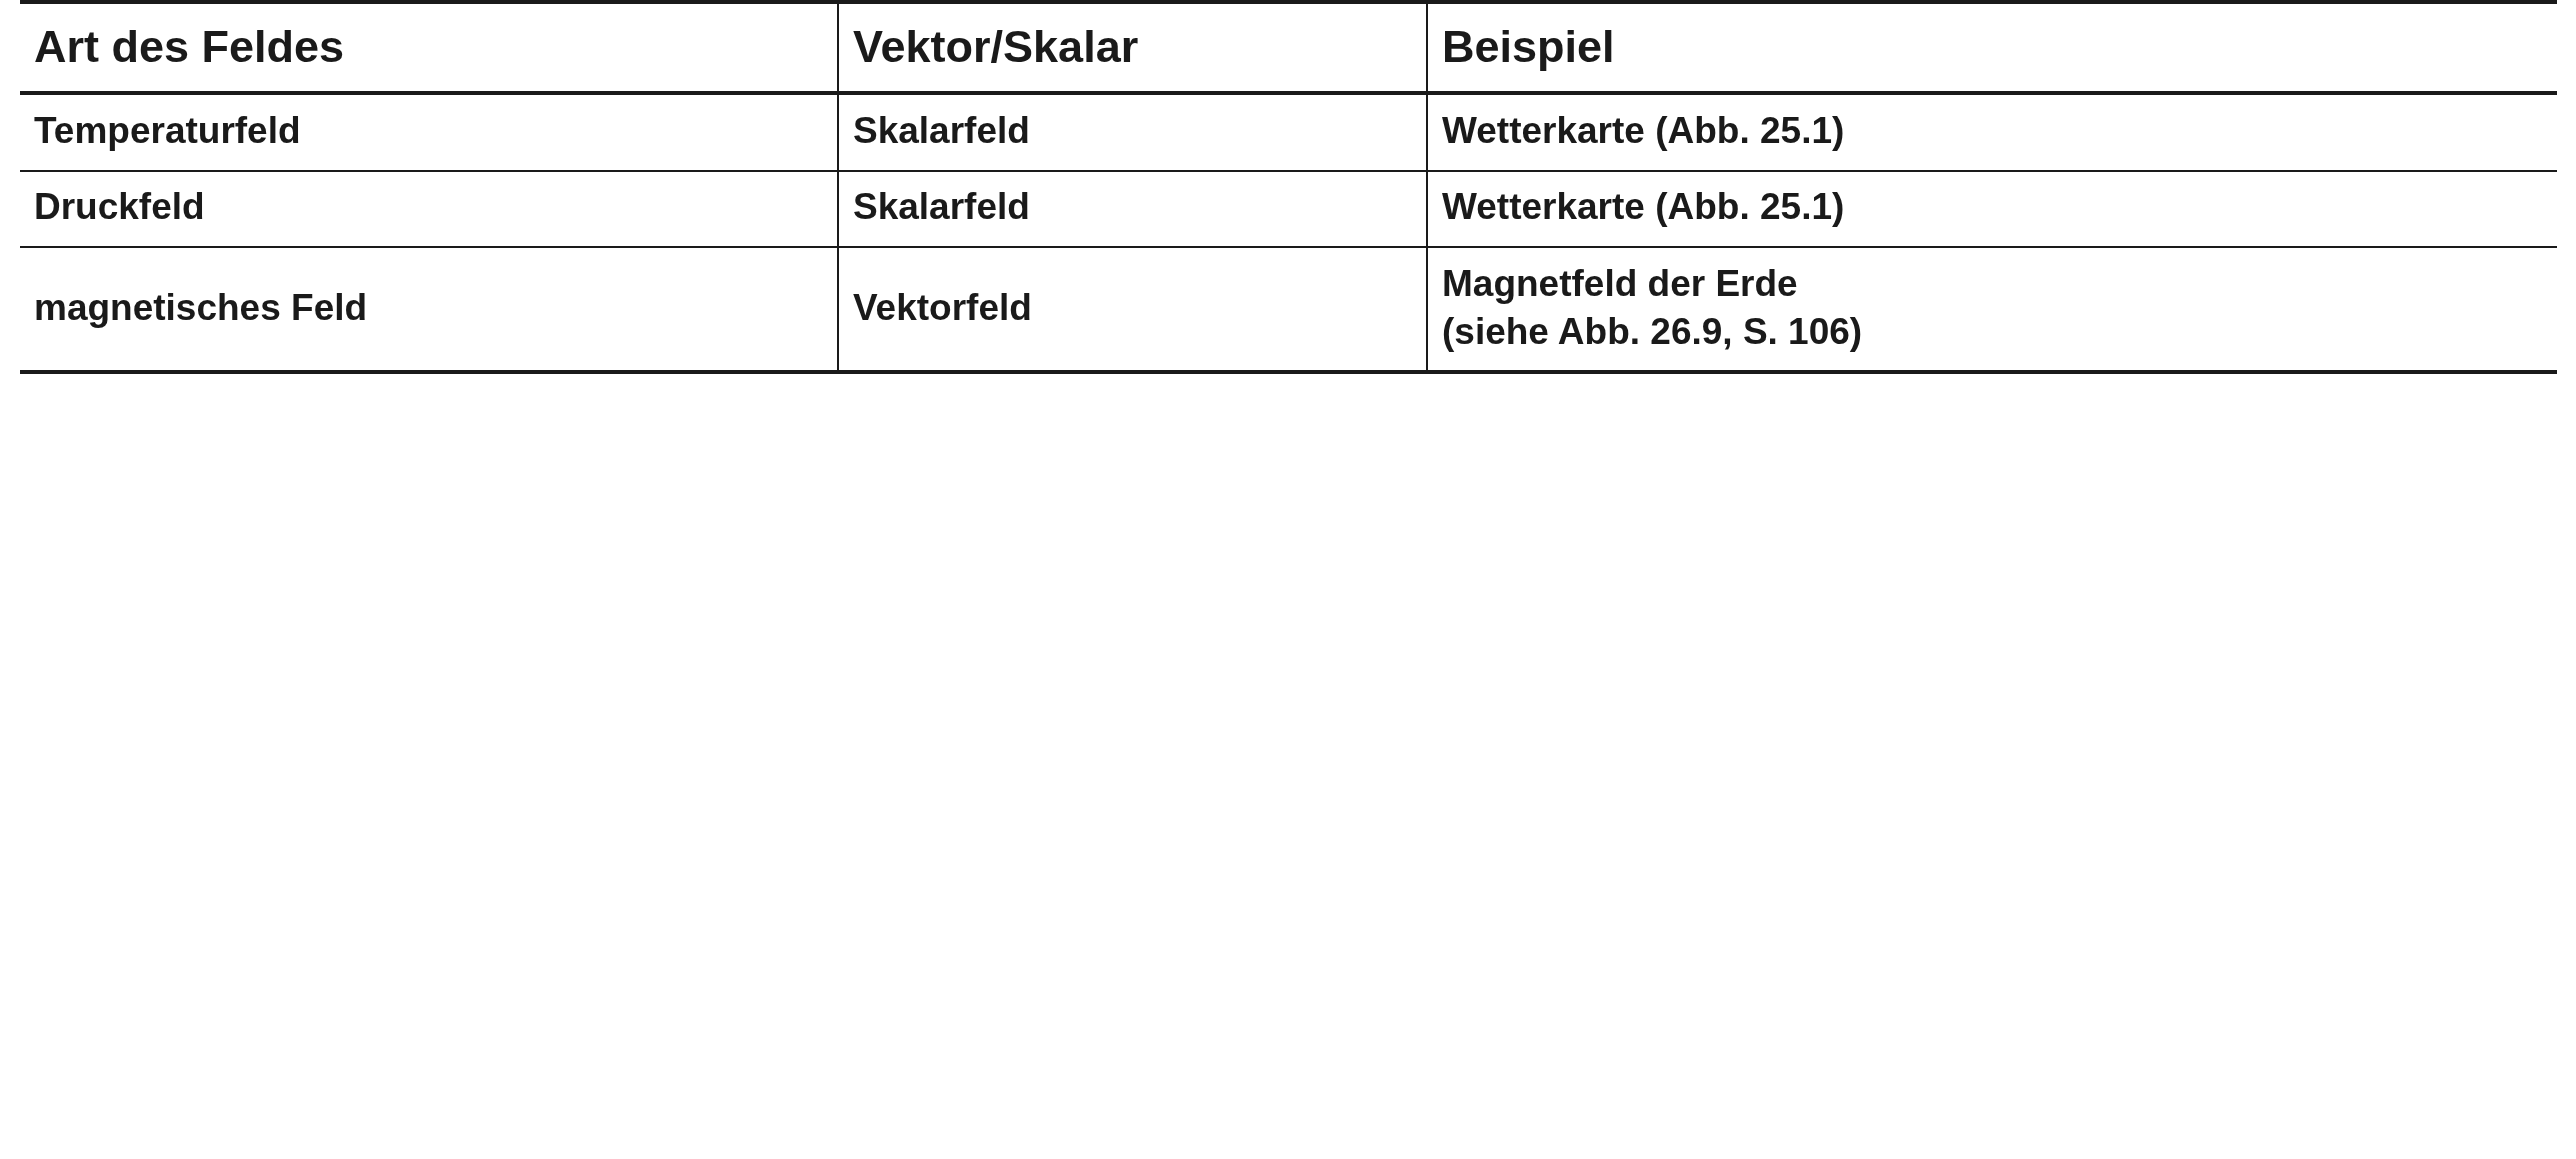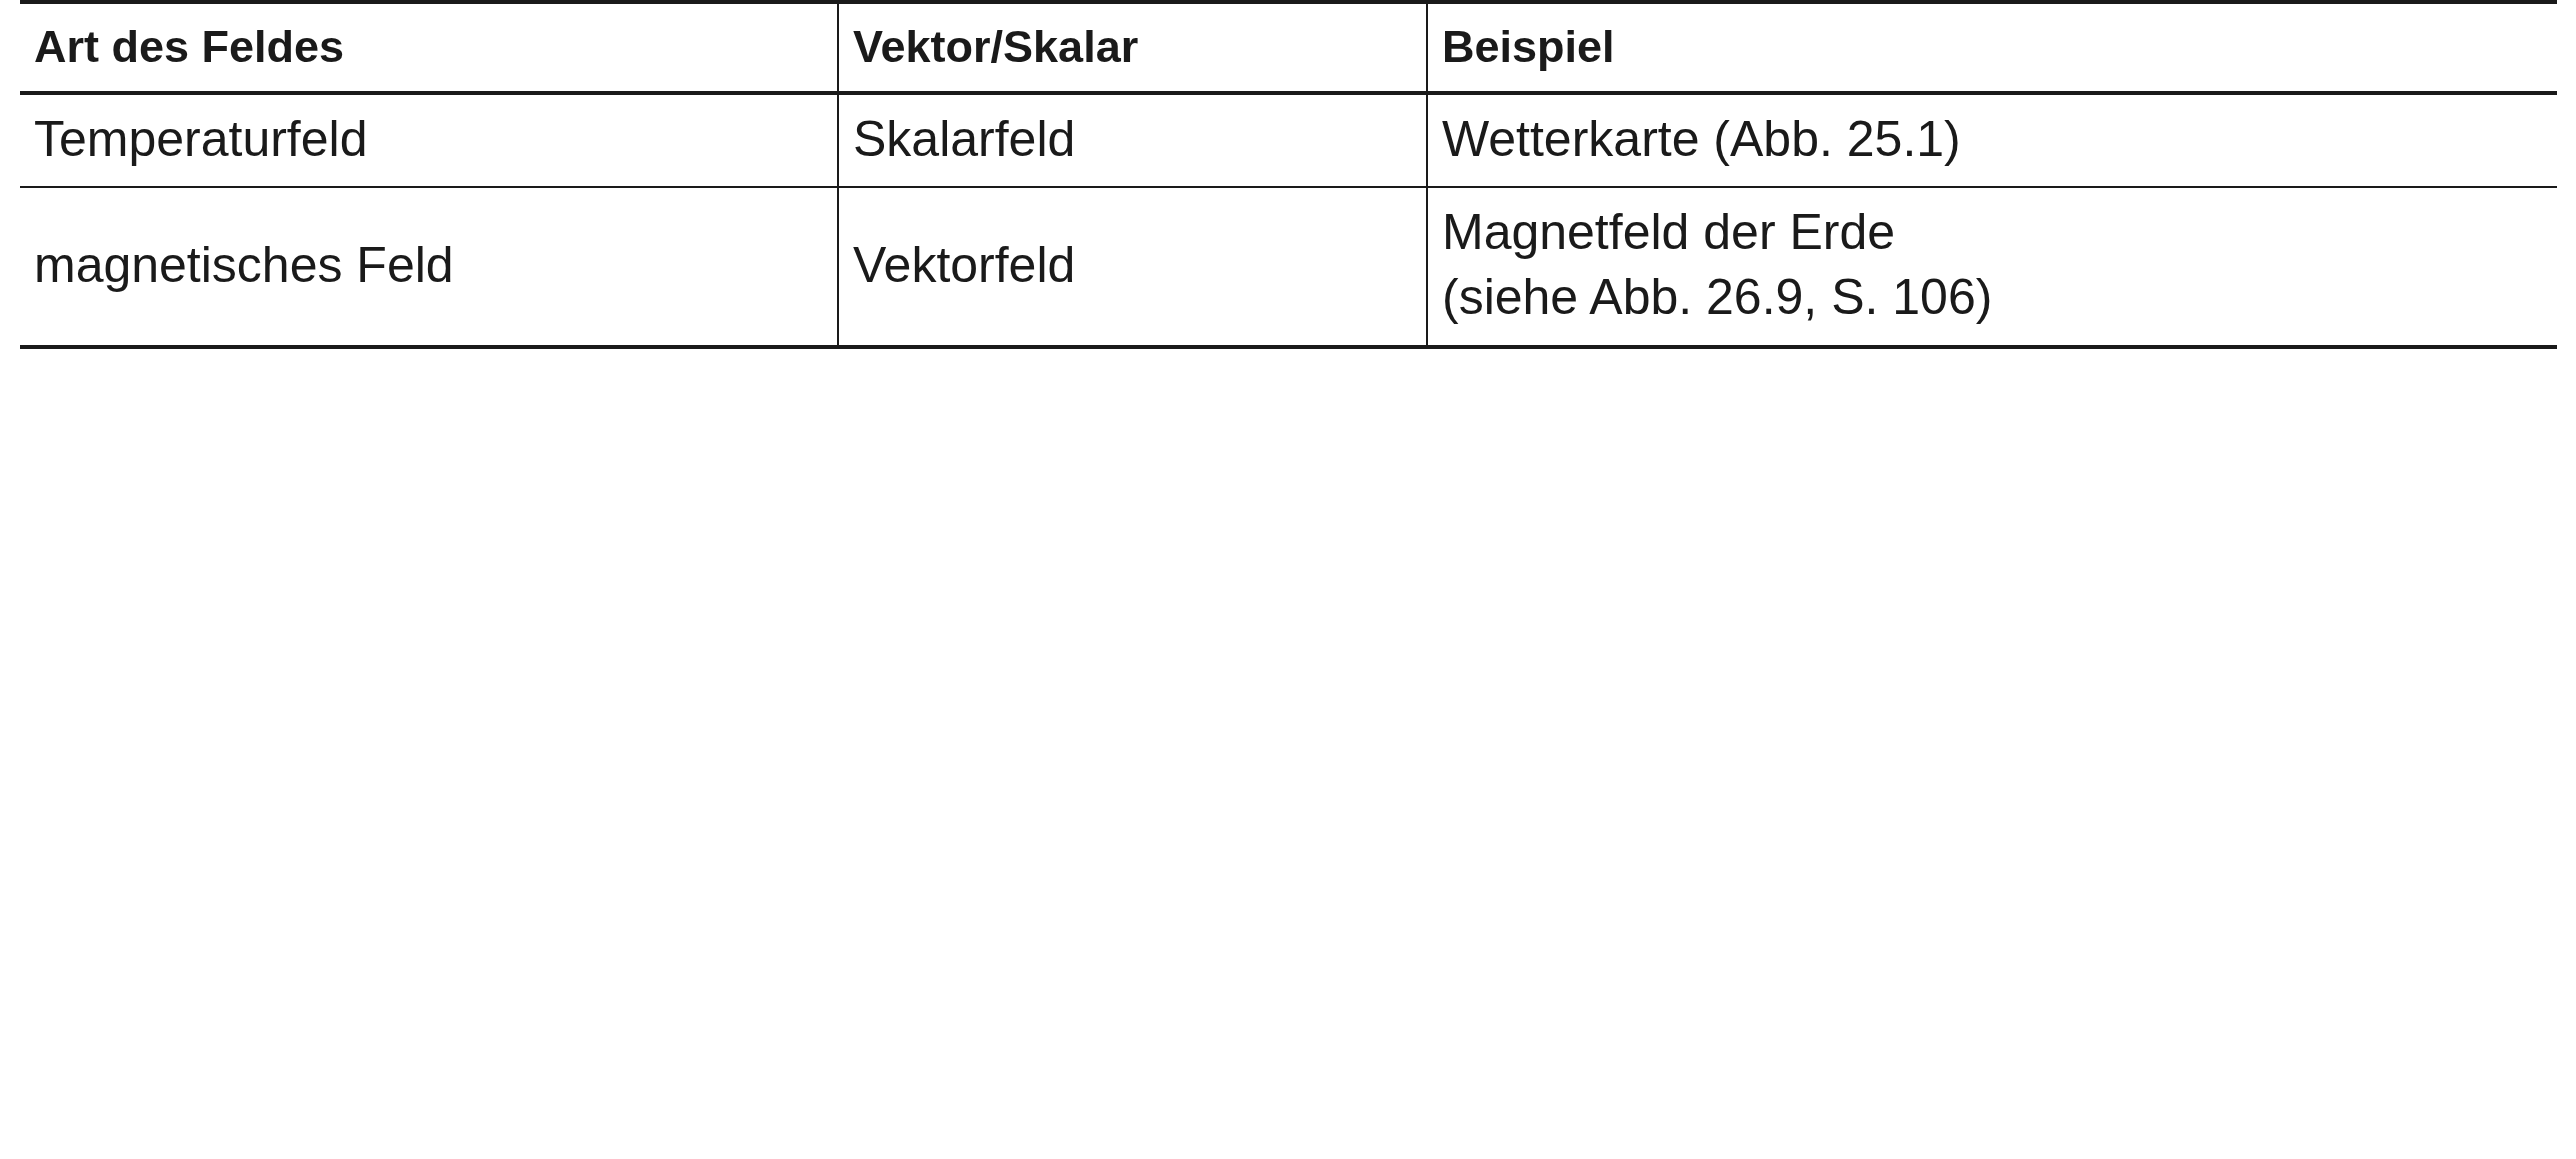--- a/index.html
+++ b/index.html
@@ -40,22 +40,22 @@
     border-bottom: 4.6px solid #1a1a1a;
     border-top: 4.6px solid #1a1a1a;
   }
 
   table.field-table tr.header-row th.col-sep,
   table.field-table td.col-sep {
     border-left: 2.6px solid #1a1a1a;
   }
 
   table.field-table td {
-    font-size: 50px;
-    font-weight: normal;
+    font-size: 37px;
+    font-weight: bold;
     text-align: left;
     padding: 11.8px 14.4px 14.4px 14.4px;
     vertical-align: middle;
     border-bottom: 2.6px solid #1a1a1a;
     line-height: 1.30;
   }
 
   table.field-table tr.last-row td {
     border-bottom: 4.6px solid #1a1a1a;
   }
@@ -80,20 +80,27 @@
       </tr>
     </thead>
     <tbody>
       <tr>
         <td>Temperaturfeld</td>
         <td class="col-sep">Skalarfeld</td>
         <td class="col-sep">
           <span class="cell-line">Wetterkarte (Abb. 25.1)</span>
         </td>
       </tr>
+      <tr>
+        <td>Druckfeld</td>
+        <td class="col-sep">Skalarfeld</td>
+        <td class="col-sep">
+          <span class="cell-line">Wetterkarte (Abb. 25.1)</span>
+        </td>
+      </tr>
       <tr class="last-row">
         <td>magnetisches Feld</td>
         <td class="col-sep">Vektorfeld</td>
         <td class="col-sep">
           <span class="cell-line">Magnetfeld der Erde</span>
           <span class="cell-line">(siehe Abb. 26.9, S. 106)</span>
         </td>
       </tr>
     </tbody>
   </table>

